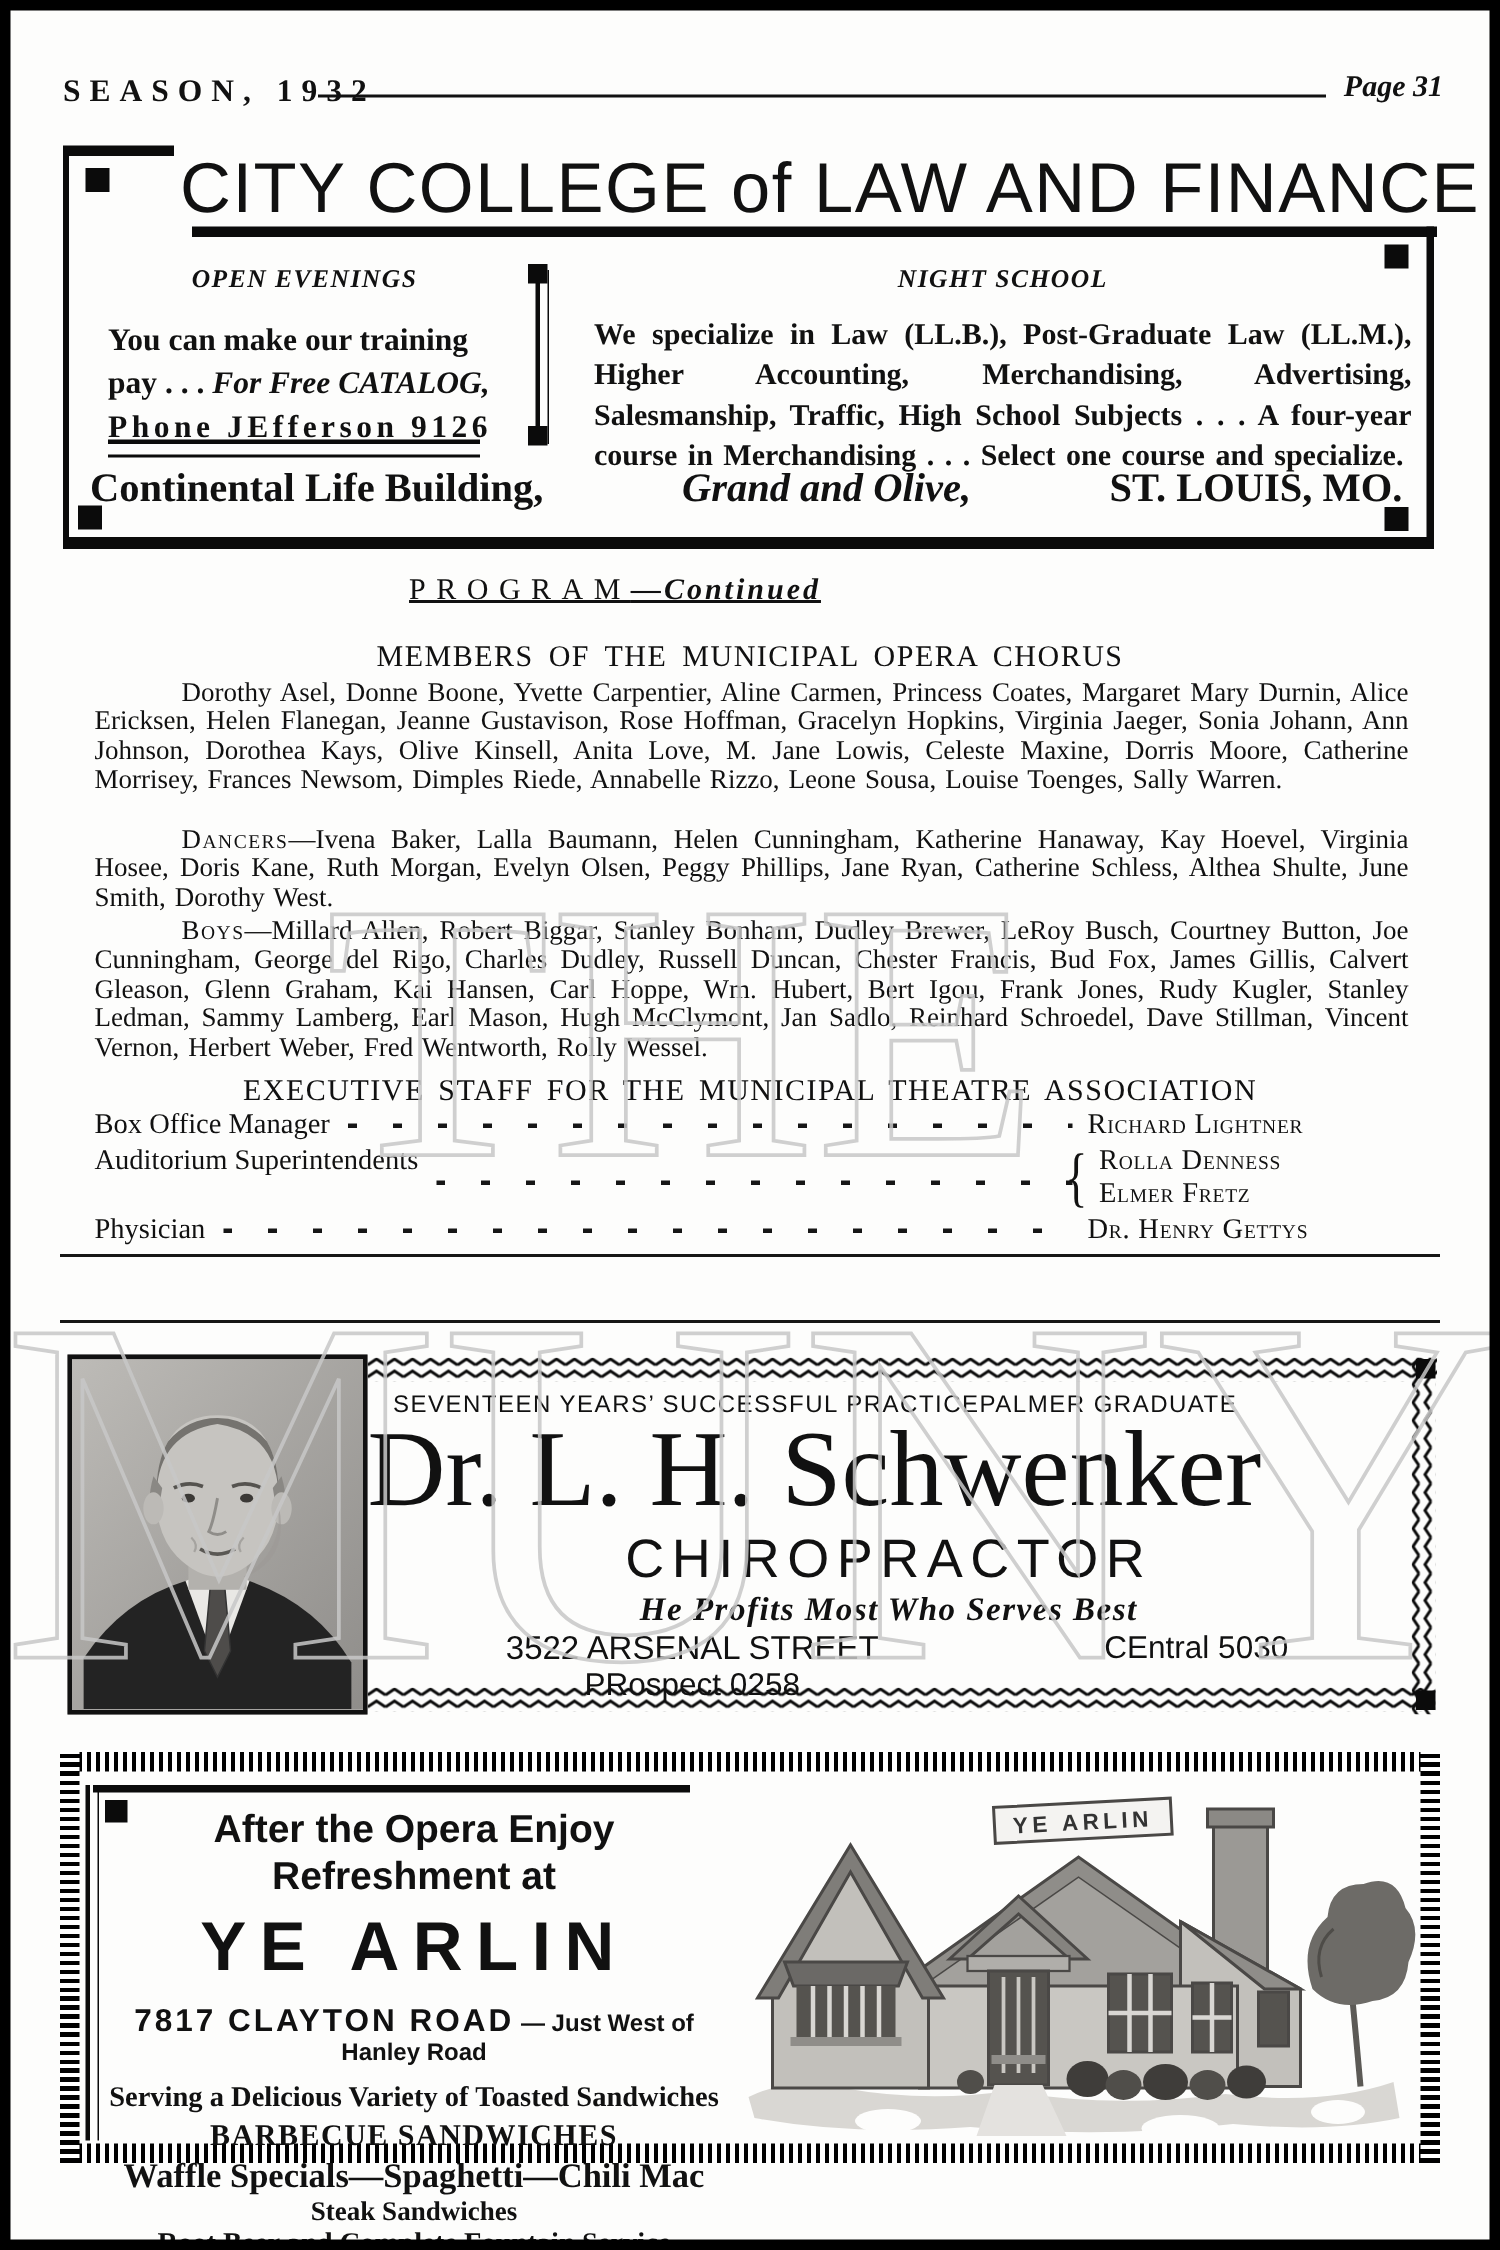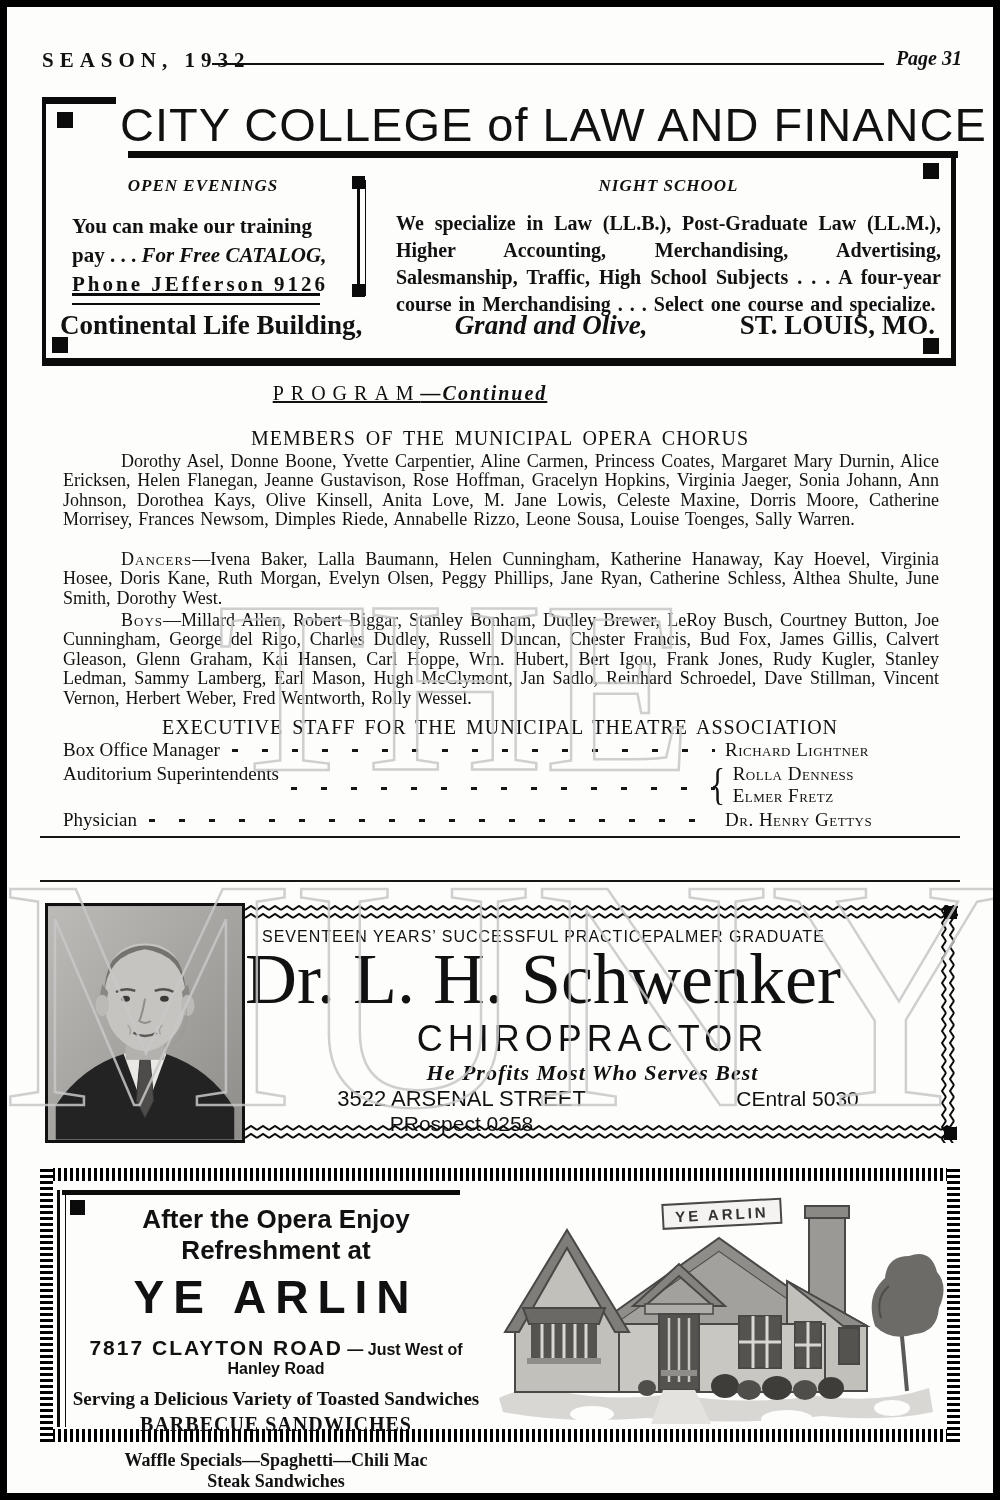--- a/index.html
+++ b/index.html
@@ -77,21 +77,21 @@
   .ar-sq{left:70px;top:1200px;width:15px;height:15px;background:#0b0b0b;}
   .ar-col{left:72px;top:1200px;width:408px;text-align:center;}
   .ar-line1{font-family:"Liberation Sans",sans-serif;font-weight:bold;font-size:26px;margin-top:4px;}
   .ar-name{font-family:"Liberation Sans",sans-serif;font-weight:900;font-size:46px;letter-spacing:9px;margin-top:4px;}
   .ar-clayton{margin-top:12px;font-family:"Liberation Sans",sans-serif;font-weight:bold;}
   .ar-clayton .big{font-size:21px;letter-spacing:2px;}
   .ar-clayton .small{font-size:16px;}
   .ar-items{font-weight:bold;margin-top:10px;}
   .ar-i0{font-size:19px;}
   .ar-i1{font-size:20px;letter-spacing:1px;margin-top:3px;}
-  .ar-i2{font-size:18px;margin-top:14px;}
+  .ar-i2{font-size:23px;margin-top:2px;}
   .ar-i3{font-size:18px;}
   .ar-i4{font-size:19px;}
   .ar-illus{left:487px;top:1186px;width:458px;height:242px;}
   
   .wm{left:0;top:0;width:1000px;height:1500px;z-index:40;pointer-events:none;opacity:.85;}
 </style>
 </head>
 <body>
 
 <div class="page">

